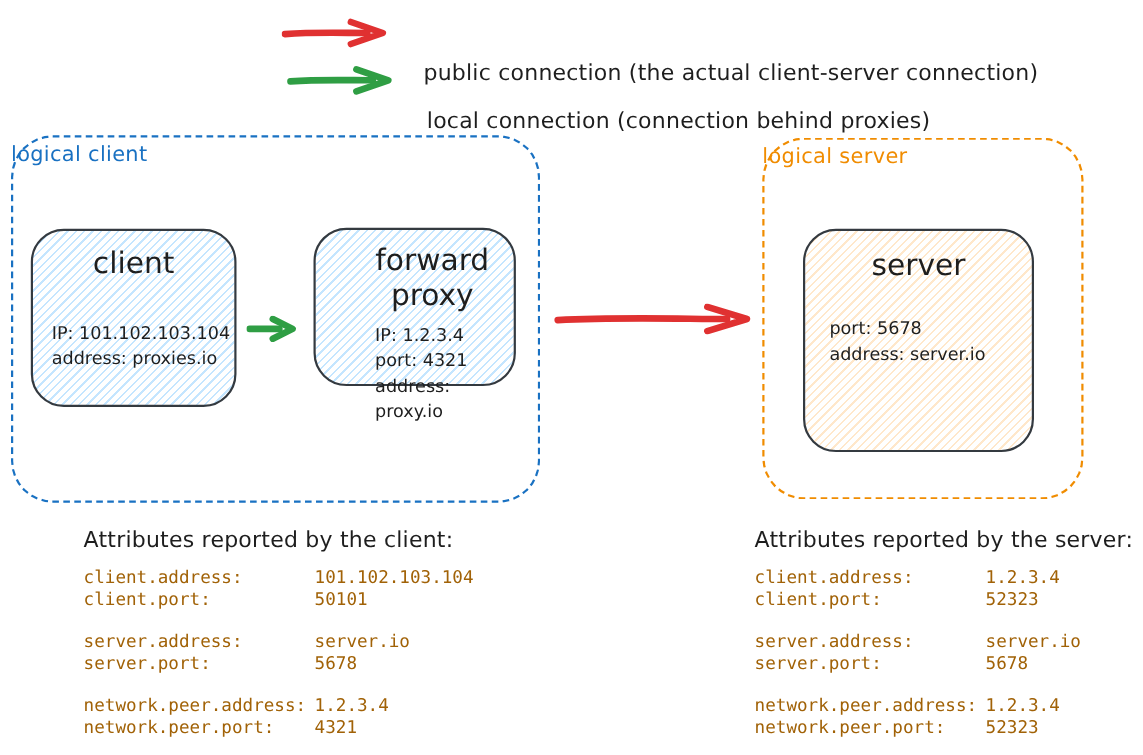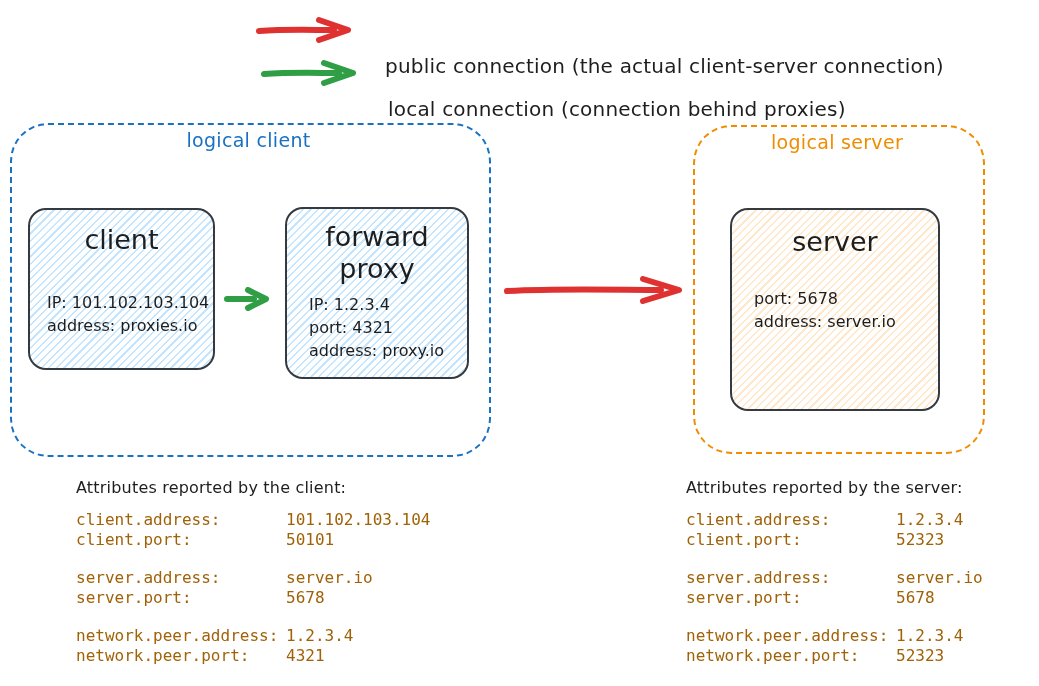--- a/index.html
+++ b/index.html
@@ -32,31 +32,31 @@
 
   
   .group-box {
     position: absolute;
     border: 2.5px dashed #888;
     border-radius: 38px;
     background: transparent;
   }
   .group-label {
     position: absolute;
-    text-align: center;
+    text-align: left;
     font-size: 19px;
     letter-spacing: 0.3px;
     white-space: nowrap;
   }
 
   
   .node {
     position: absolute;
     border: 2px solid #343a40;
-    border-radius: 18px;
+    border-radius: 30px;
     box-sizing: border-box;
   }
   .node.blue {
     background: repeating-linear-gradient(135deg,
       rgba(165, 216, 255, 0.65) 0px, rgba(165, 216, 255, 0.65) 1.6px,
       rgba(255, 255, 255, 0) 1.6px, rgba(255, 255, 255, 0) 5.4px);
   }
   .node.orange {
     background: repeating-linear-gradient(135deg,
       rgba(255, 216, 168, 0.6) 0px, rgba(255, 216, 168, 0.6) 1.6px,
@@ -71,21 +71,21 @@
   }
   .node-details {
     font-size: 16px;
     line-height: 23px;
     color: #1e1e1e;
   }
 
   
   .attrs { position: absolute; width: 360px; }
   .attr-heading {
-    font-size: 16px;
+    font-size: 20px;
     letter-spacing: 0.2px;
     margin: 0 0 13px 0;
     white-space: nowrap;
   }
   .attr-group { margin-bottom: 18px; }
   .attr-row {
     display: grid;
     grid-template-columns: 210px 1fr;
     font-family: "DejaVu Sans Mono", monospace;
     font-size: 16px;
@@ -120,21 +120,21 @@
       <div>IP: 101.102.103.104</div>
       <div>address: proxies.io</div>
     </div>
   </div>
 
   <svg class="abs arrow" style="left:224px; top:287px;" width="48" height="24" viewBox="0 0 48 24">
     <path class="shaft" d="M3 12 L30 12" stroke-width="6.5" stroke="#2f9e44"></path>
     <path class="head" d="M24 3 L42 12 L24 21" stroke-width="6.5" stroke="#2f9e44"></path>
   </svg>
 
-  <div class="node blue" style="left:285px; top:207px; width:184px; height:172px;">
+  <div class="node blue" style="left:285px; top:207px; width:184px; height:144px;padding-left:32px;">
     <div class="node-title" style="margin-top:12px; width:130px;">forward proxy</div>
     <div class="node-details" style="margin:8px 0 0 22px;">
       <div>IP: 1.2.3.4</div>
       <div>port: 4321</div>
       <div>address: proxy.io</div>
     </div>
   </div>
 
   <svg class="abs arrow" style="left:503px; top:276px;" width="184" height="28" viewBox="0 0 184 28">
     <path class="shaft" d="M4 15 C60 12, 120 14, 158 14" stroke-width="7" stroke="#e03131"></path>

